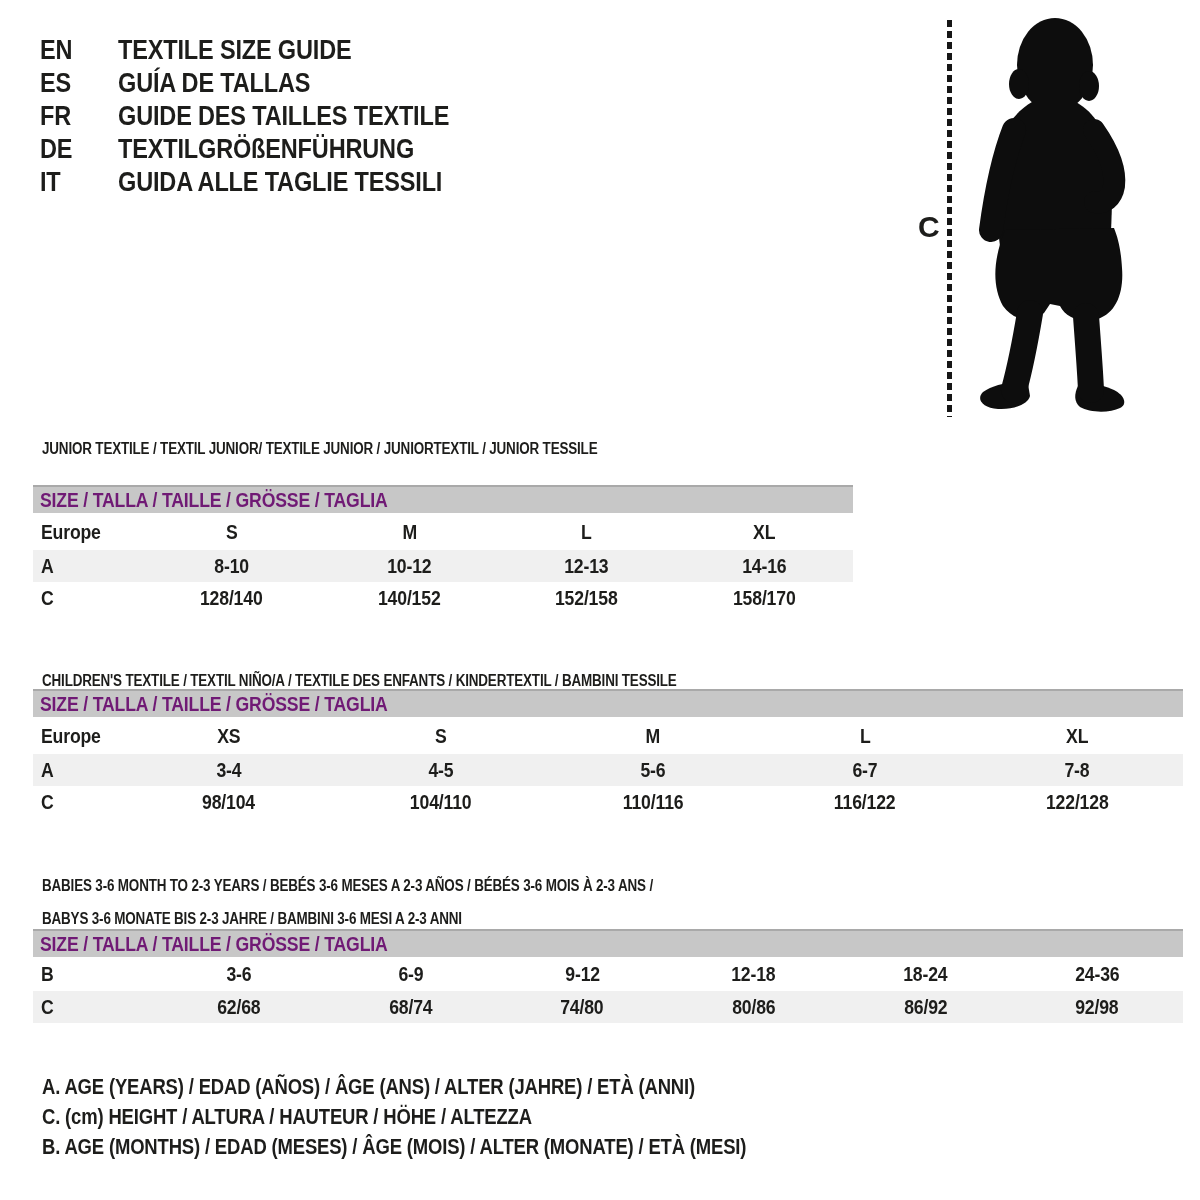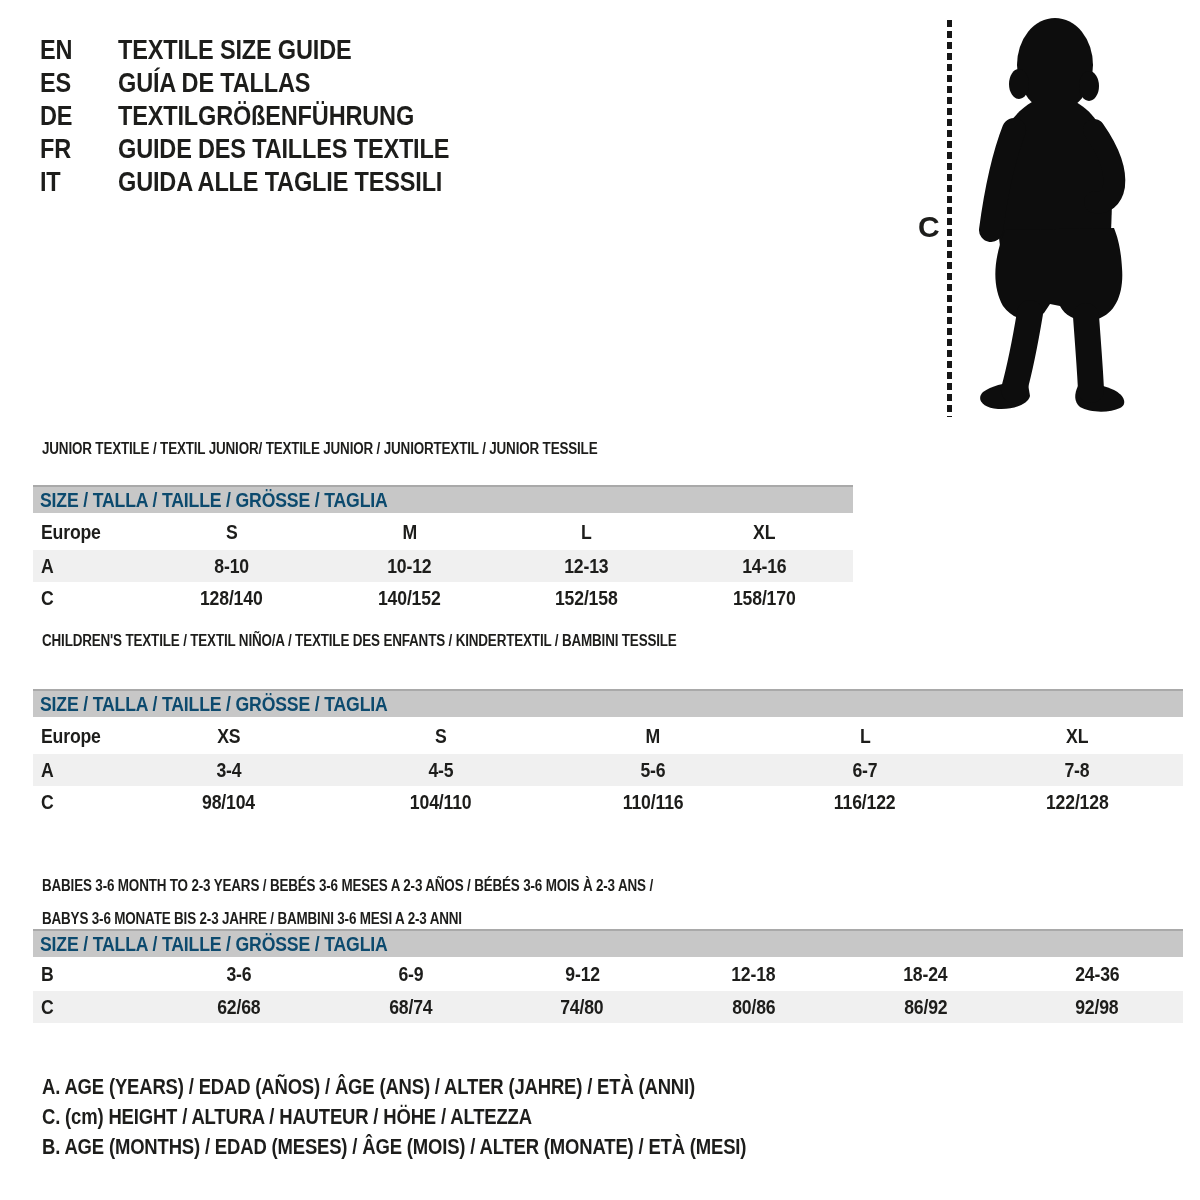--- a/index.html
+++ b/index.html
@@ -18,27 +18,27 @@
 
   
   .figure-line{position:absolute;left:947px;top:20px;width:5px;height:397px;
     background:repeating-linear-gradient(to bottom,#161616 0 7px,transparent 7px 11px);}
   .figure-c{position:absolute;left:918px;top:212px;font-size:30px;line-height:30px;}
   .figure-svg{position:absolute;left:970px;top:18px;width:170px;height:400px;}
 
   
   .sec-title{position:absolute;left:42px;font-size:16px;line-height:33px;}
   #junior-title{top:432px;}
-  #children-title{top:624px;}
+  #children-title{top:664px;}
   #babies-title{top:869px;text-decoration:underline;}
 
   
   .size-table{position:absolute;left:33px;}
   .size-bar{height:28px;background:#c7c7c7;border-top:2px solid #a9a9a9;box-sizing:border-box;
-    display:flex;align-items:center;padding-left:7px;font-size:21px;color:#0c4a6e;}
+    display:flex;align-items:center;padding-left:7px;font-size:21px;color:#701a75;}
   .size-table table{border-collapse:collapse;table-layout:fixed;width:100%;font-size:21px;}
   .size-table td{padding:0;text-align:center;vertical-align:middle;}
   .size-table td.first{text-align:left;padding-left:8px;}
   tr.head-row td{height:37px;text-decoration:underline;}
   tr.data-row td{height:32px;}
   tr.stripe{background:#f0f0f0;}
   #junior-table{top:485px;width:820px;}
   #children-table{top:689px;width:1150px;}
   #babies-table{top:929px;width:1150px;}
 
@@ -53,26 +53,26 @@
   <div class="lang">
     <div class="lang-row">
       <span class="lang-code"><span class="cond">EN</span></span>
       <span class="cond">TEXTILE SIZE GUIDE</span>
     </div>
     <div class="lang-row">
       <span class="lang-code"><span class="cond">ES</span></span>
       <span class="cond">GUÍA DE TALLAS</span>
     </div>
     <div class="lang-row">
+      <span class="lang-code"><span class="cond">FR</span></span>
+      <span class="cond">GUIDE DES TAILLES TEXTILE</span>
+    </div>
+    <div class="lang-row">
       <span class="lang-code"><span class="cond">DE</span></span>
       <span class="cond">TEXTILGRÖßENFÜHRUNG</span>
-    </div>
-    <div class="lang-row">
-      <span class="lang-code"><span class="cond">FR</span></span>
-      <span class="cond">GUIDE DES TAILLES TEXTILE</span>
     </div>
     <div class="lang-row">
       <span class="lang-code"><span class="cond">IT</span></span>
       <span class="cond">GUIDA ALLE TAGLIE TESSILI</span>
     </div>
   </div>
 
   <div class="figure-line"></div>
   <div class="figure-c">C</div>
   <svg class="figure-svg" viewBox="0 0 170 400" aria-hidden="true">

